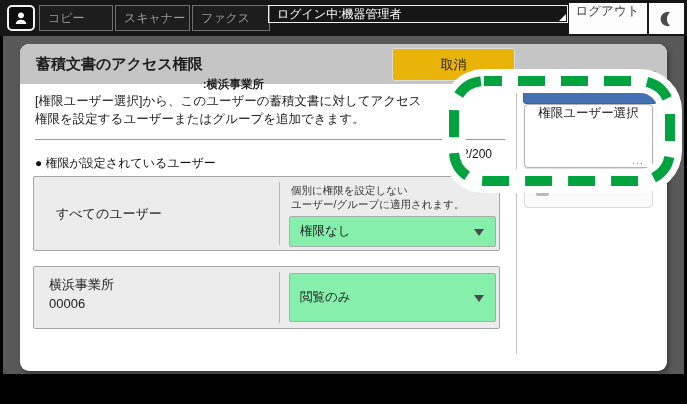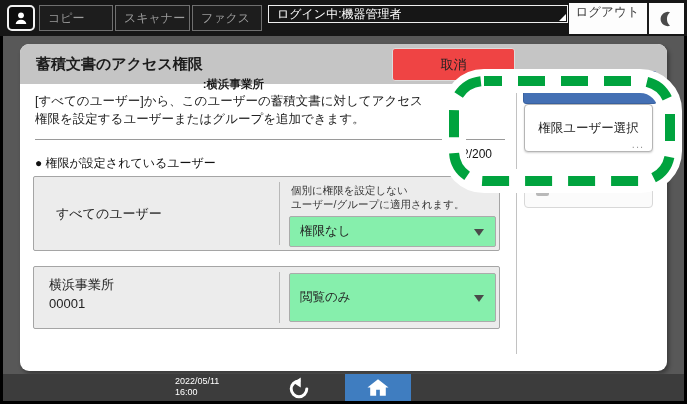--- a/index.html
+++ b/index.html
@@ -7,41 +7,41 @@
   .screen { position:relative; width:687px; height:404px; background:#000; overflow:hidden;text-decoration:underline; }
 
   
   .topbar { position:absolute; left:0; top:0; width:687px; height:36px; background:#161616; }
   .user-btn { position:absolute; left:7px; top:5px; width:28px; height:26px; background:#0d0d0d;
               border:2px solid #f2f2f2; border-radius:5px; display:flex; align-items:center; justify-content:center; }
   .tab { position:absolute; top:5px; height:26px; background:#1d1d1d; border:1px solid #6f6f6f;
          color:#9b9b9b; font-size:12px; display:flex; align-items:center; padding-left:8px; }
   .tab.t0 { left:39px;  width:74px; }
   .tab.t1 { left:115px; width:75px; }
-  .tab.t2 { left:192px; width:70px; }
+  .tab.t2 { left:192px; width:78px; }
   .login-box { position:absolute; left:268px; top:5px; width:300px; height:18px; border:1px solid #efefef;
                color:#fff; font-size:12px; display:flex; align-items:center; padding-left:8px; }
   .login-corner { position:absolute; right:1px; bottom:1px; width:0; height:0;
                   border-left:7px solid transparent; border-bottom:7px solid #fff; }
   .logout-zone { position:absolute; right:3px; top:3px; width:115px; height:31px; background:#fdfdfd; }
   .logout-btn { position:absolute; left:0; top:0; width:77px; height:18px; color:#3d3d3d; font-size:12.5px;
-                display:flex; align-items:center; justify-content:center; }
+                display:flex; align-items:flex-start; justify-content:center; }
   .zone-sep { position:absolute; left:78px; top:0; width:2px; height:31px; background:#1c1c1c; }
   .moon-btn { position:absolute; left:80px; top:0; width:35px; height:31px; display:flex; align-items:center; justify-content:center; }
 
   
   .main-bg { position:absolute; left:3px; top:36px; width:681px; height:338px; background:#585858; }
   .panel { position:absolute; left:20px; top:44px; width:647px; height:327px; background:#ffffff;
            border-radius:9px; box-shadow:2px 3px 4px rgba(0,0,0,.35); }
   .panel-title { position:absolute; left:0; top:0; width:647px; height:40px; background:#c5c5c5;
                  border-radius:9px 9px 0 0;padding-left:27px; }
   .title-text { position:absolute; left:16px; top:0; height:40px; display:flex; align-items:center;
                 font-size:15px; font-weight:bold; color:#1c1c1c; }
   .title-suffix { font-size:11.5px; font-weight:bold; color:#1c1c1c;margin-top:40px; }
-  .btn-cancel { position:absolute; left:372px; top:4px; width:123px; height:33px; background:#ef4444;
+  .btn-cancel { position:absolute; left:372px; top:4px; width:123px; height:33px; background:#eab308;
                 border:1px solid #dcdcdc; border-radius:3px; font-size:13px; color:#222;
                 display:flex; align-items:center; justify-content:center; }
   .btn-ok { position:absolute; left:503px; top:4px; width:134px; height:33px; background:#4470b4;
             border:1px solid #3a62a0; border-radius:3px; font-size:13px; color:#fff;
             display:flex; align-items:center; justify-content:center;margin-top:23px; }
 
   .instruction { position:absolute; left:15px; top:48px; width:452px; font-size:12.5px; line-height:18px; color:#222; }
   .divider { position:absolute; left:15px; top:95px; width:470px; height:1px; background:#9a9a9a; }
   .list-header { position:absolute; left:15px; top:103px; font-size:12px; color:#111;margin-top:8px; }
   .list-count { position:absolute; left:397px; top:103px; width:75px; text-align:right; font-size:12px; color:#111; }
@@ -57,23 +57,23 @@
   .row-note { position:absolute; left:257px; top:6px; font-size:10.5px; line-height:14px; color:#333; }
   .dropdown { position:absolute; background:#86efac; border:1px solid #ababab; border-radius:2px; }
   .dd1 { left:255px; top:39px; width:207px; height:31px; }
   .dd2 { left:255px; top:6px; width:207px; height:49px; }
   .dd-value { position:absolute; left:10px; top:0; height:100%; display:flex; align-items:center;
               font-size:12.5px; color:#222; }
   .dd-arrow { position:absolute; right:11px; top:50%; margin-top:-3px; width:0; height:0;
               border-left:5px solid transparent; border-right:5px solid transparent; border-top:7px solid #4a4a4a; }
 
   .vcol-sep { position:absolute; left:496px; top:48px; width:1px; height:262px; background:#c2c2c2; }
-  .btn-select-user { position:absolute; left:504px; top:60px; width:129px; height:48px; background:#fff;
+  .btn-select-user { position:absolute; left:504px; top:60px; width:129px; height:64px; background:#fff;
                      border:1px solid #b5b5b5; border-radius:4px; box-shadow:0 1px 2px rgba(0,0,0,.18);
-                     display:flex; align-items:center; justify-content:center; font-size:12.5px; color:#222; }
+                     display:flex; align-items:flex-start; justify-content:center; font-size:12.5px; color:#222; }
   .more-dots { position:absolute; right:8px; bottom:1px; font-size:11px; color:#999; letter-spacing:1px; }
   .obscured-box { position:absolute; left:504px; top:128px; width:129px; height:36px; background:#fbfbfb;
                   border:1px solid #d8d8d8; border-radius:4px; }
   .obscured-check { position:absolute; left:11px; top:10px; width:13px; height:13px; background:#b9b9b9; border-radius:2px; }
   .obscured-label { position:absolute; left:48px; top:9px; font-size:11px; color:#c4c4c4; }
 
   
   .annotation { position:absolute; left:438px; top:66px; width:247px; height:130px; pointer-events:none; z-index:20; }
 
   
@@ -131,21 +131,21 @@
       </div>
       <div class="btn-cancel">
         <span>取消</span>
       </div>
       <div class="btn-ok">
         <span>OK</span>
       </div>
     </div>
 
     <div class="instruction">
-      <div>[すべてのユーザー]から、このユーザーの蓄積文書に対してアクセス</div>
+      <div>[権限ユーザー選択]から、このユーザーの蓄積文書に対してアクセス</div>
       <div>権限を設定するユーザーまたはグループを追加できます。</div>
     </div>
 
     <div class="divider"></div>
 
     <div class="list-header">● 権限が設定されているユーザー</div>
     <div class="list-count">2/200</div>
 
     <div class="perm-row row1">
       <div class="row-name">すべてのユーザー</div>
@@ -156,21 +156,21 @@
       </div>
       <div class="dropdown dd1">
         <span class="dd-value">権限なし</span>
         <span class="dd-arrow"></span>
       </div>
     </div>
 
     <div class="perm-row row2">
       <div class="row-name2">
         <div>横浜事業所</div>
-        <div>00001</div>
+        <div>00006</div>
       </div>
       <div class="row-sep"></div>
       <div class="dropdown dd2">
         <span class="dd-value">閲覧のみ</span>
         <span class="dd-arrow"></span>
       </div>
     </div>
 
     <div class="vcol-sep"></div>
 
@@ -183,31 +183,14 @@
       <span class="obscured-check"></span>
       <span class="obscured-label">…</span>
     </div>
   </div>
 
   <svg class="annotation" viewBox="0 0 247 130">
     <rect x="16" y="15" width="216" height="100" rx="30" fill="none" stroke="#ffffff" stroke-width="24"></rect>
     <rect x="16" y="15" width="216" height="100" rx="30" fill="none" stroke="#00a33e" stroke-width="10" stroke-dasharray="27 16" stroke-dashoffset="9"></rect>
   </svg>
 
-  <div class="bottombar">
-    <div class="datetime">
-      <div>2022/05/11</div>
-      <div>16:00</div>
-    </div>
-    <div class="back-btn">
-      <svg width="26" height="24" viewBox="0 0 30 26">
-        <path d="M15 5 a9 9 0 1 0 9 9" fill="none" stroke="#fff" stroke-width="3.4" stroke-linecap="round"></path>
-        <path d="M17 1 L8.5 6.8 L17 12.5 Z" fill="#fff"></path>
-      </svg>
-    </div>
-    <div class="home-btn">
-      <svg width="22" height="19" viewBox="0 0 24 20">
-        <path d="M12 1 L23.5 10 L20.5 10 L20.5 19 L14 19 L14 12.5 L10 12.5 L10 19 L3.5 19 L3.5 10 L0.5 10 Z" fill="#fff"></path>
-      </svg>
-    </div>
-  </div>
 
 </div>
 
 </body></html>

